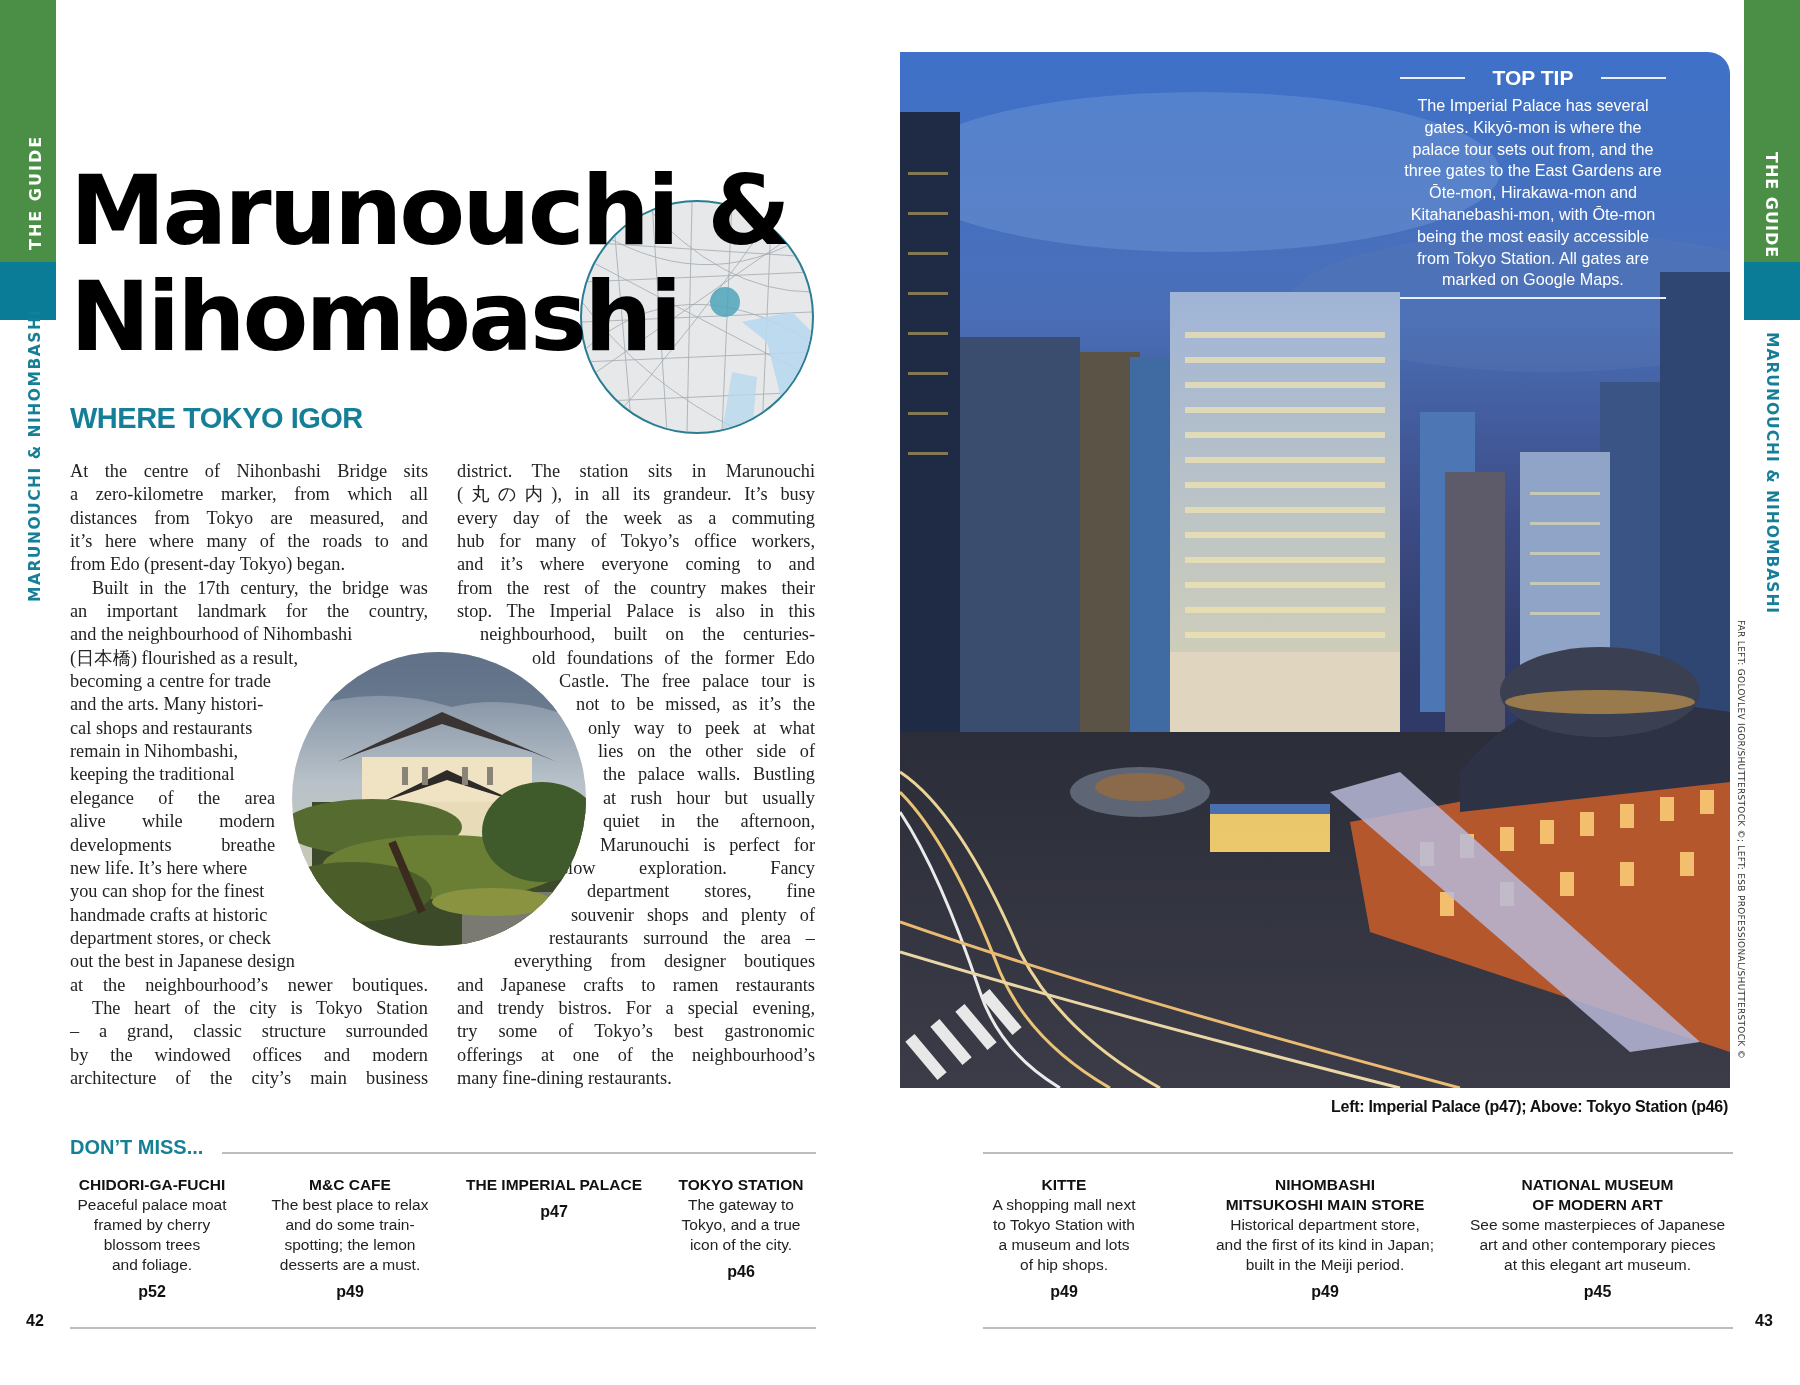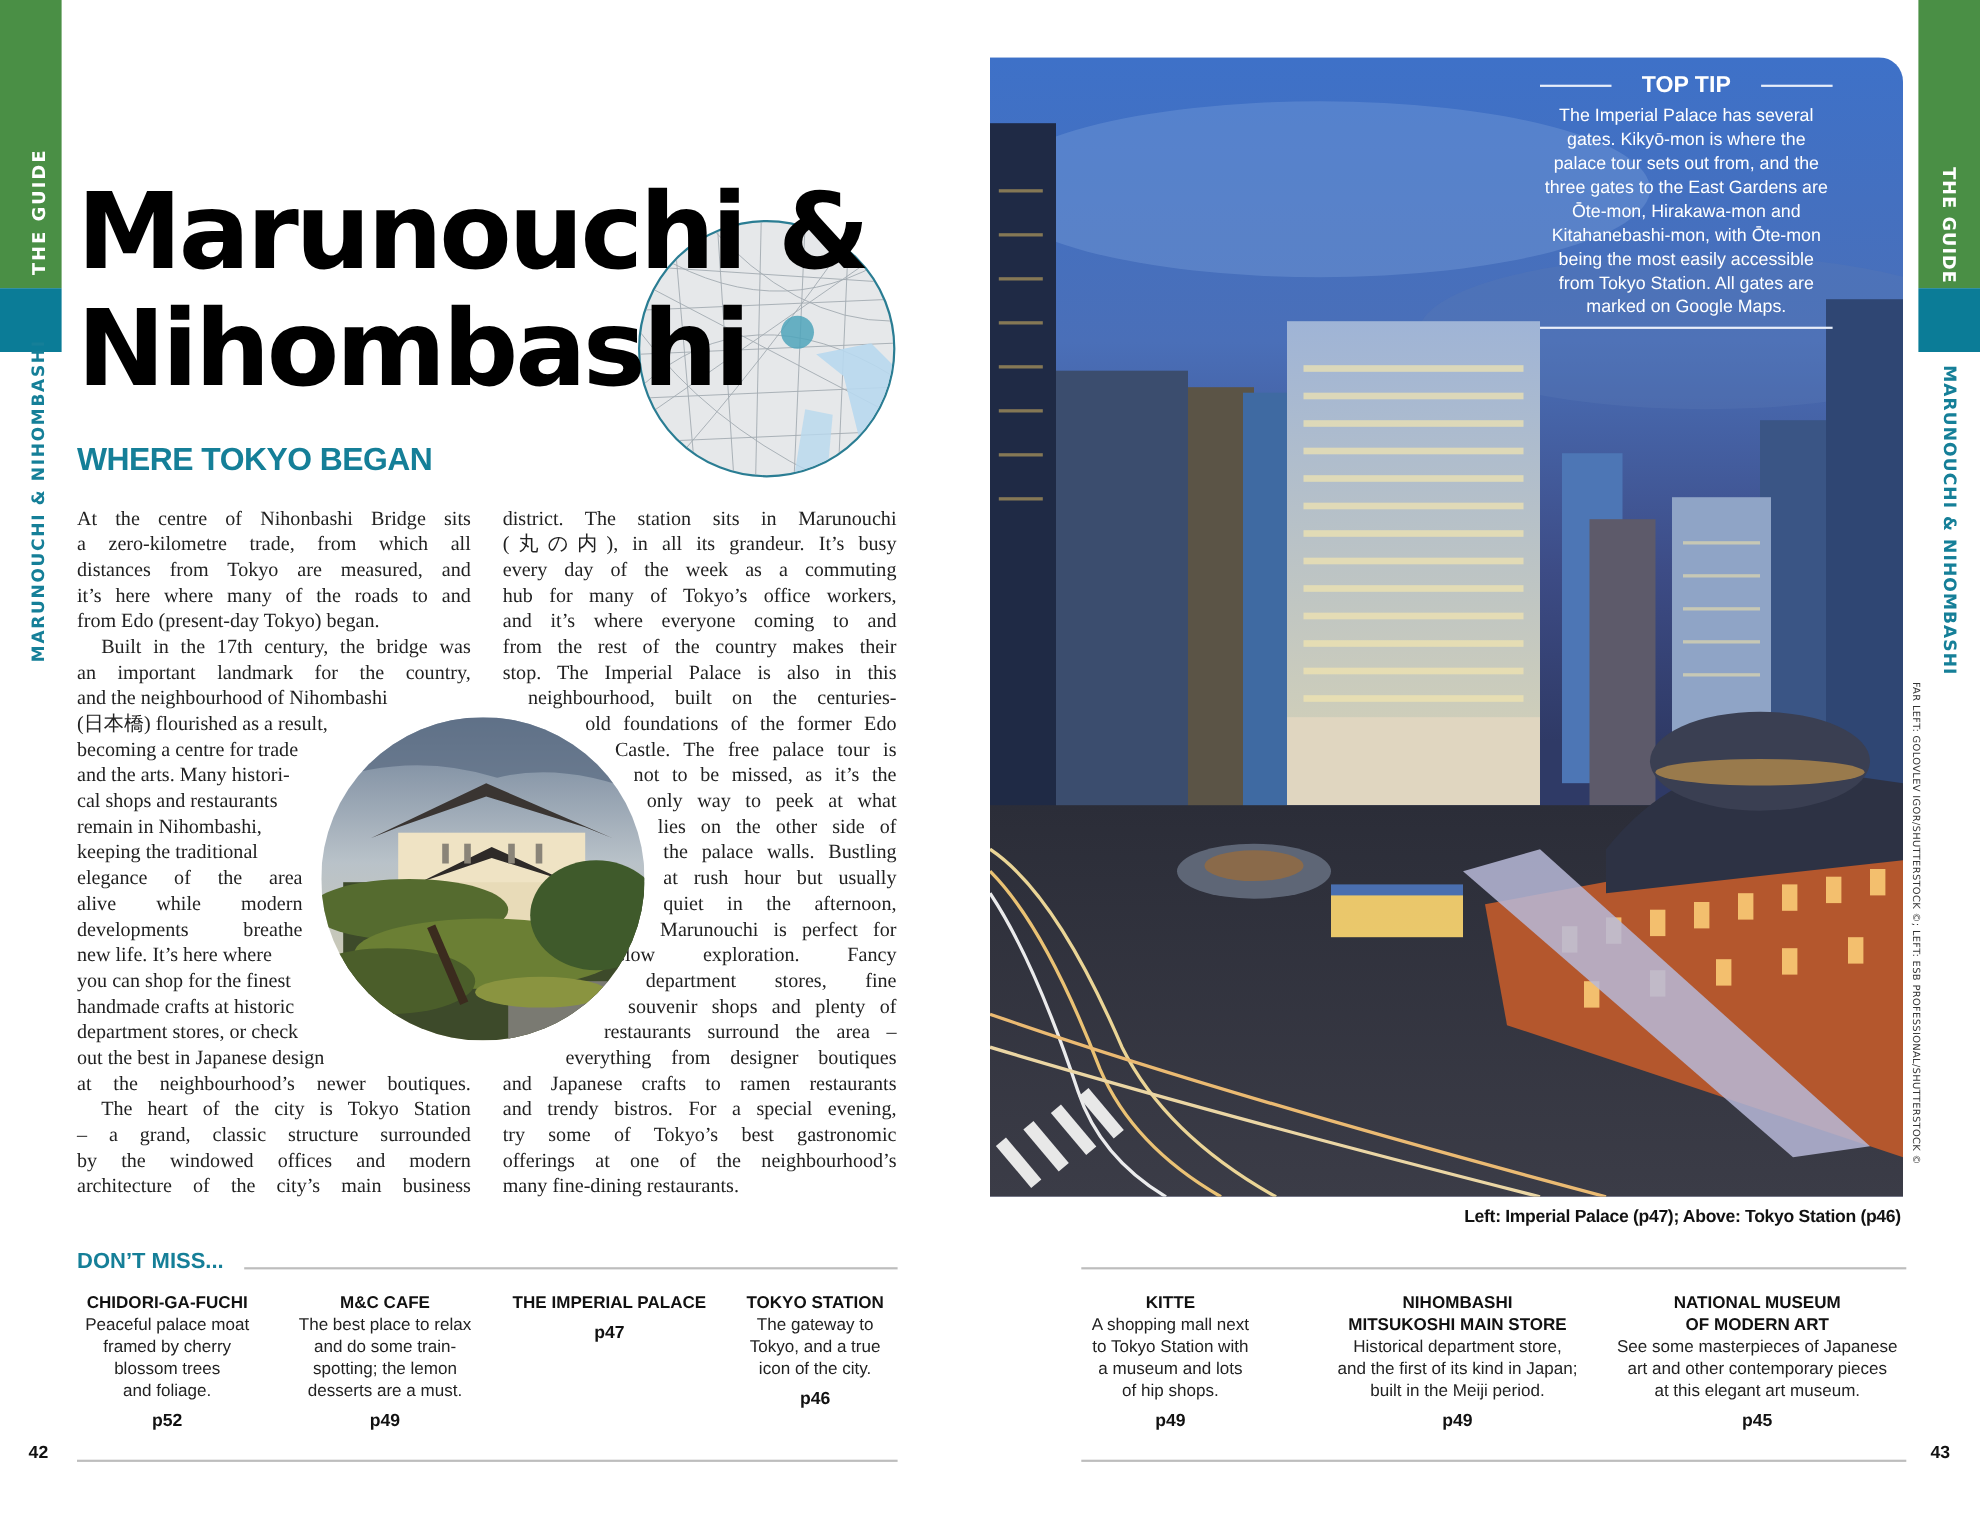--- a/index.html
+++ b/index.html
@@ -76,25 +76,25 @@
     </g>
     <path d="M160 120 L185 140 L200 200 L230 230 L230 130 L210 110 Z" fill="#b8d8ee" opacity="0.9"></path>
     <path d="M150 170 L175 175 L170 230 L140 230 Z" fill="#b8d8ee" opacity="0.8"></path>
     <circle cx="143" cy="100" r="15" fill="#4fa4bb" opacity="0.85"></circle>
   </svg>
 </div>
 <div class="title">
   <div>Marunouchi &amp;</div>
   <div>Nihombashi</div>
 </div>
-<div class="subtitle">WHERE TOKYO BEGAN</div>
+<div class="subtitle">WHERE TOKYO IGOR</div>
 
 <div class="col col1" style="left:70px;top:460px;width:358px;">
   <span class="ln">At the centre of Nihonbashi Bridge sits</span>
-  <span class="ln">a zero-kilometre trade, from which all</span>
+  <span class="ln">a zero-kilometre marker, from which all</span>
   <span class="ln">distances from Tokyo are measured, and</span>
   <span class="ln">it’s here where many of the roads to and</span>
   <span class="ln last">from Edo (present-day Tokyo) began.</span>
   <span class="ln ind">Built in the 17th century, the bridge was</span>
   <span class="ln">an important landmark for the country,</span>
   <span class="ln last">and the neighbourhood of Nihombashi</span>
   <span class="ln last">(日本橋) flourished as a result,</span>
   <span class="ln last">becoming a centre for trade</span>
   <span class="ln last">and the arts. Many histori-</span>
   <span class="ln last">cal shops and restaurants</span>

